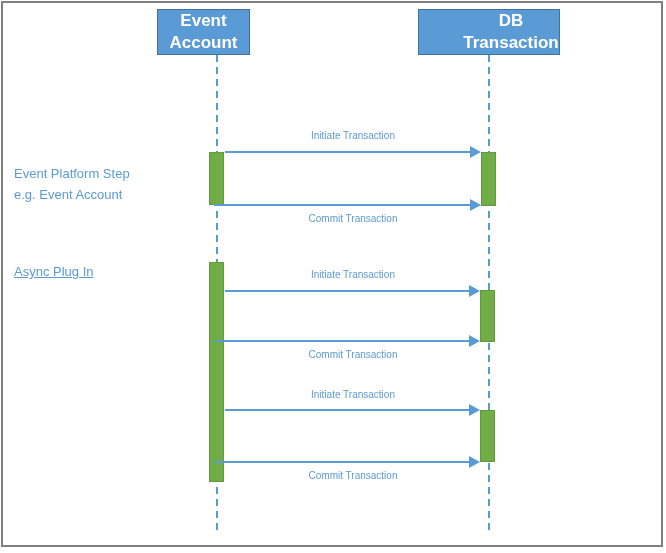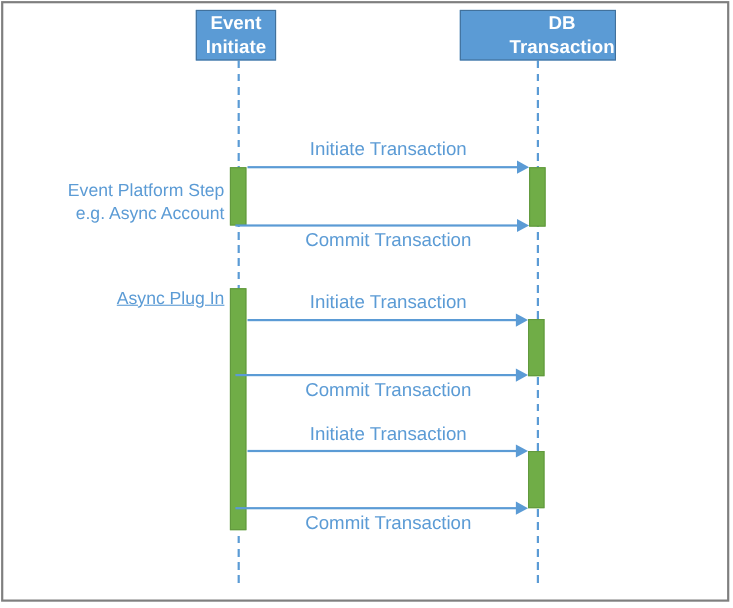--- a/index.html
+++ b/index.html
@@ -30,21 +30,21 @@
     color: #ffffff;
     font-weight: bold;
     font-size: 17px;
     line-height: 22px;
     text-align: center;
     display: flex;
     flex-direction: column;
     justify-content: center;
     z-index: 4;
   }
-  .actor-event { left: 178px; width: 73px; justify-content: center; }
+  .actor-event { left: 157px; width: 93px; justify-content: center; }
   .actor-db { left: 418px; width: 142px; padding-left: 44px; }
   
   .lifeline {
     position: absolute;
     top: 55px;
     width: 2px;
     height: 477px;
     background: repeating-linear-gradient(
       to bottom,
       #5b9bd5 0px, #5b9bd5 7px,
@@ -94,56 +94,56 @@
   .arr-4 { left: 214px; width: 266px; top: 335px; }
   .arr-5 { left: 225px; width: 255px; top: 404px; }
   .arr-6 { left: 214px; width: 266px; top: 456px; }
   
   .msg-label {
     position: absolute;
     left: 225px;
     width: 256px;
     text-align: center;
     color: #5b9bd5;
-    font-size: 17px;
+    font-size: 10px;
     line-height: 20px;
     white-space: nowrap;
     z-index: 3;
   }
   .mlbl-1 { top: 126px; }
   .mlbl-2 { top: 209px; }
   .mlbl-3 { top: 265px; }
   .mlbl-4 { top: 345px; }
   .mlbl-5 { top: 385px; }
   .mlbl-6 { top: 466px; }
   
   .side-label {
     position: absolute;
     left: 14px;
     width: 190px;
-    text-align: right;
+    text-align: left;
     color: #5b9bd5;
-    font-size: 16px;
+    font-size: 13px;
     line-height: 21px;
     white-space: nowrap;
     z-index: 3;
   }
   .slbl-1 { top: 163px; }
   .slbl-2 { top: 261px; text-decoration: underline; }
 </style>
 </head>
 <body>
 
 <div class="canvas">
 
   <div class="frame"></div>
 
   <div class="actor actor-event">
     <div>Event</div>
-    <div>Initiate</div>
+    <div>Account</div>
   </div>
   <div class="actor actor-db">
     <div>DB</div>
     <div>Transaction</div>
   </div>
 
   <div class="lifeline lifeline-event"></div>
   <div class="lifeline lifeline-db"></div>
 
   <div class="activation act-1"></div>
@@ -179,19 +179,19 @@
 
   <div class="msg-label mlbl-1">Initiate Transaction</div>
   <div class="msg-label mlbl-2">Commit Transaction</div>
   <div class="msg-label mlbl-3">Initiate Transaction</div>
   <div class="msg-label mlbl-4">Commit Transaction</div>
   <div class="msg-label mlbl-5">Initiate Transaction</div>
   <div class="msg-label mlbl-6">Commit Transaction</div>
 
   <div class="side-label slbl-1">
     <div>Event Platform Step</div>
-    <div>e.g. Async Account</div>
+    <div>e.g. Event Account</div>
   </div>
   <div class="side-label slbl-2">
     <div>Async Plug In</div>
   </div>
 
 </div>
 
 </body></html>

